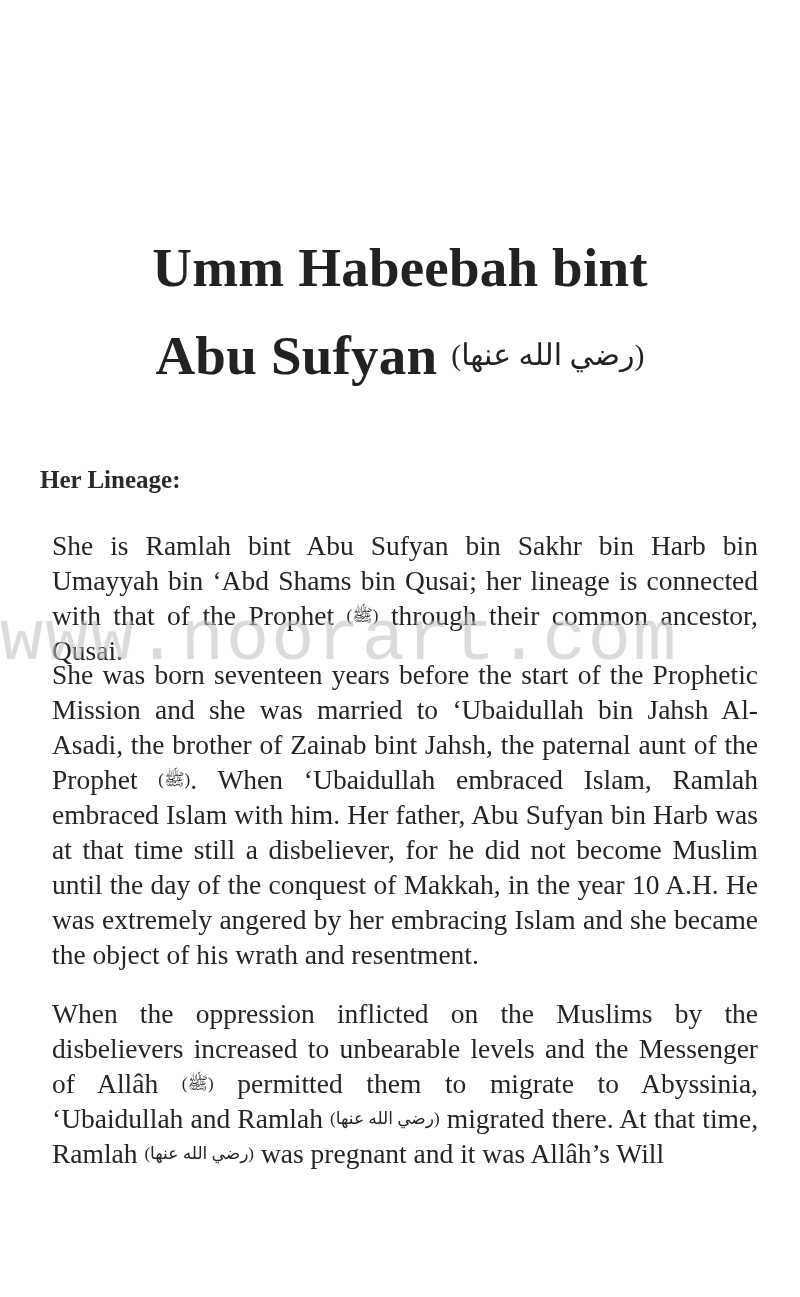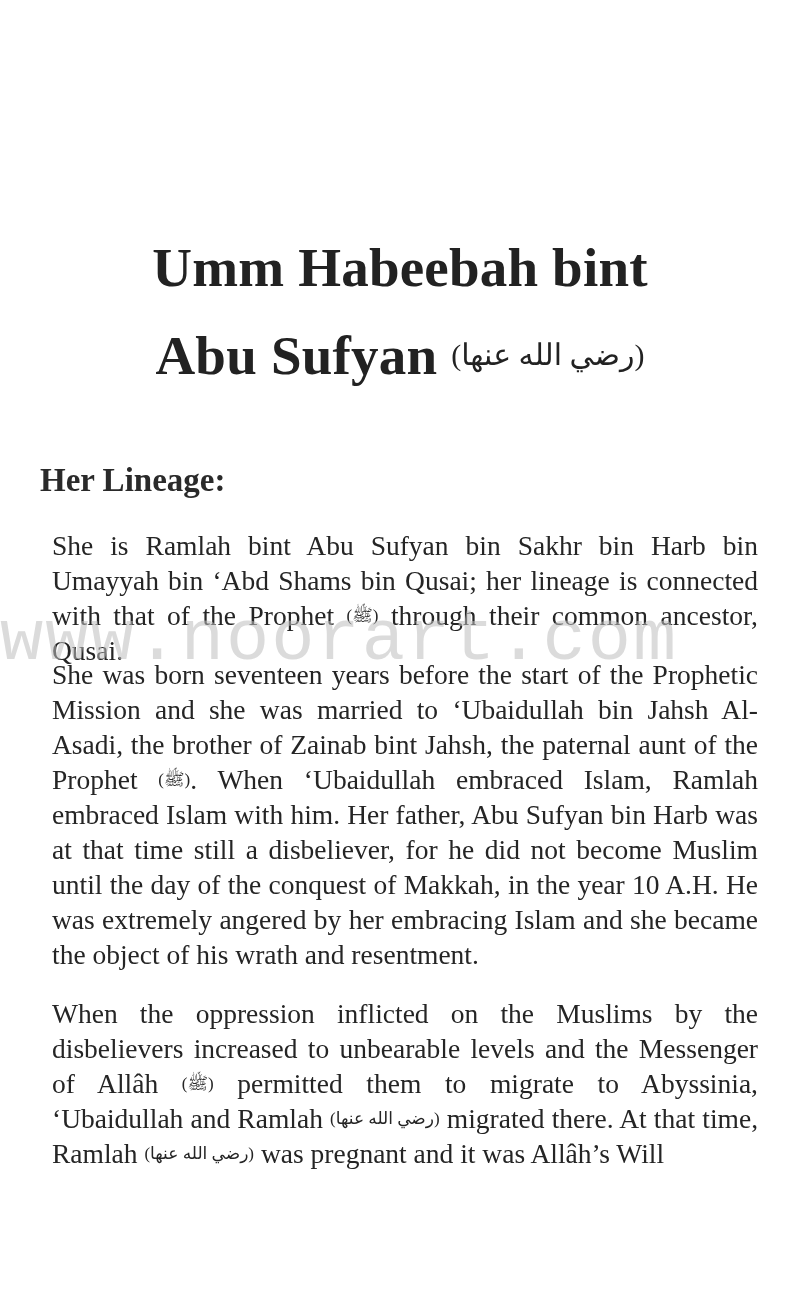--- a/index.html
+++ b/index.html
@@ -41,21 +41,21 @@
       vertical-align: middle;
       position: relative;
       top: -6px;
     }
     .heading {
       position: absolute;
       left: 40px;
       top: 460px;
       font-family: "Liberation Serif", "DejaVu Serif", serif;
       font-weight: bold;
-      font-size: 33px;
+      font-size: 25px;
       line-height: 40px;
       color: #2a2a2a;
     }
     .body-text {
       position: absolute;
       left: 40px;
       width: 706px;
       font-family: "Liberation Serif", "DejaVu Serif", serif;
       font-size: 27.5px;
       line-height: 35px;

